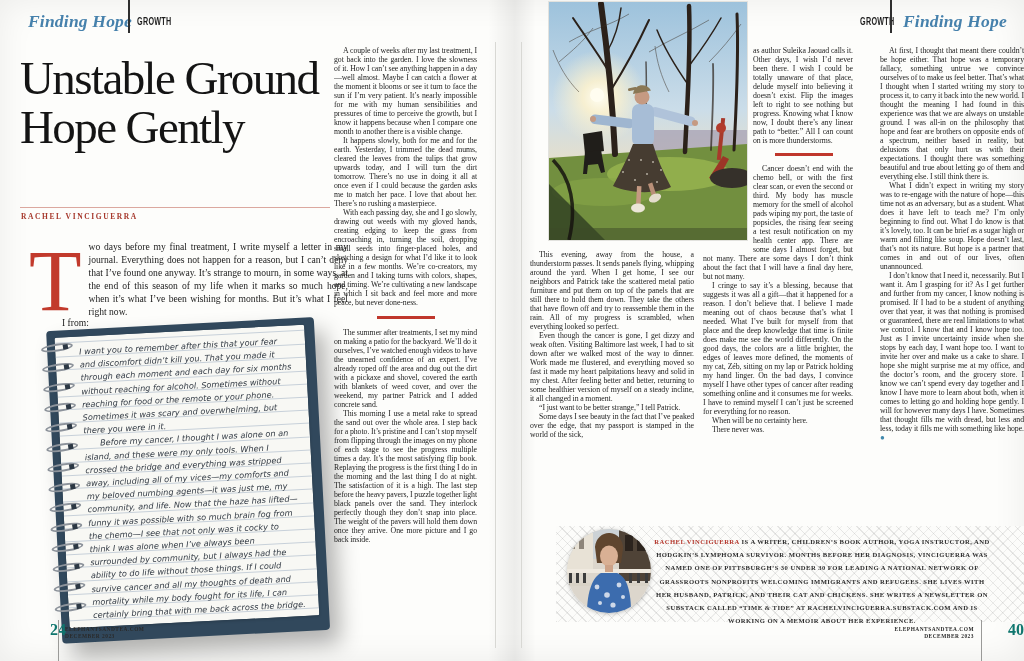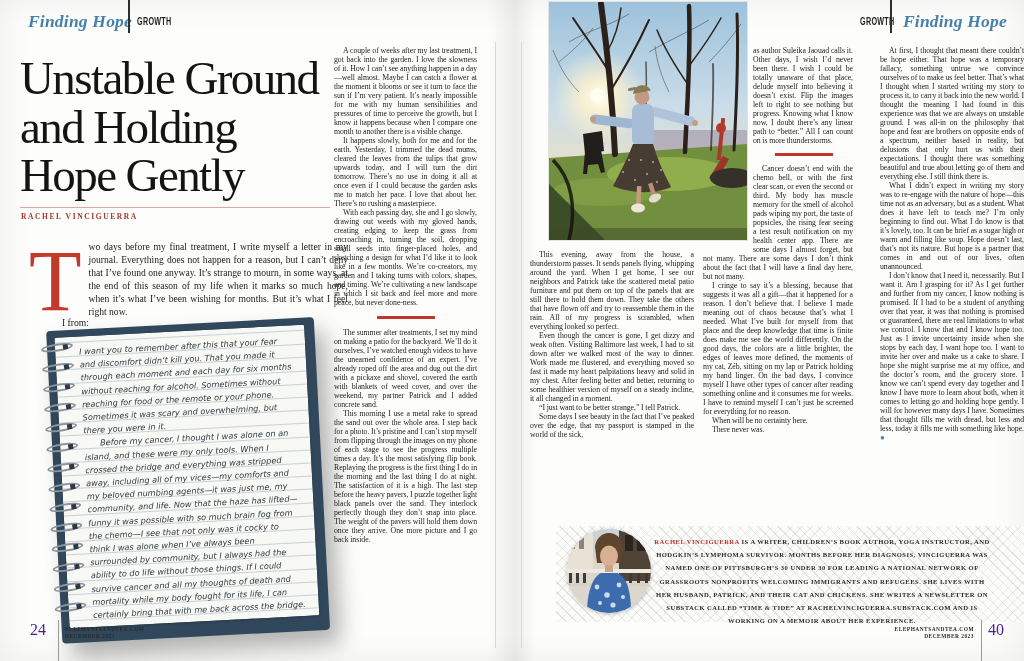--- a/index.html
+++ b/index.html
@@ -79,42 +79,41 @@
       repeating-linear-gradient(45deg, rgba(110,110,110,.16) 0 1px, transparent 1px 7px),
       repeating-linear-gradient(-45deg, rgba(110,110,110,.10) 0 1px, transparent 1px 7px); }
   .bio-photo { position:absolute; left:11px; top:3px; width:84px; height:84px; border-radius:50%;
     overflow:hidden; box-shadow:0 1px 4px rgba(0,0,0,.25); }
   .bio-text { position:absolute; left:98px; right:34px; top:9px; margin:0; text-align:center;
     font-family:"Liberation Serif", serif; font-weight:700; font-size:6.6px; line-height:13.2px;
     letter-spacing:.45px; color:#2e2e2e; }
   .bio-name { color:#b5392e; }
 
   
-  .folio { font-family:"Liberation Serif", serif; font-weight:400; font-size:16px; color:#4c1d95; }
+  .folio { font-family:"Liberation Serif", serif; font-weight:700; font-size:16px; color:#0f766e;margin-left:20px; }
   .foot-info { font-family:"Liberation Serif", serif; font-weight:700; font-size:5.4px; letter-spacing:.5px;
     line-height:7.4px; color:#2a2a2a; }
   .footL-folio { position:absolute; left:30px; top:621px; }
   .footL-rule { position:absolute; left:58px; top:620px; width:1px; height:41px; background:#9a9a98; }
   .footL-info { position:absolute; left:65px; top:626px; }
   .footR-info { position:absolute; right:50px; top:626px; text-align:right; }
   .footR-rule { position:absolute; left:981px; top:620px; width:1px; height:41px; background:#9a9a98; }
   .footR-folio { position:absolute; left:988px; top:621px; }
 </style>
 </head>
 <body>
 
 <div class="spread">
 
   <span class="hdr-section" style="left:28px; top:11px;">Finding Hope</span>
   <span class="hdr-rule" style="left:128px;"></span>
   <span class="hdr-cat" style="left:137px; top:16px;">GROWTH</span>
 
   <div class="title">
     <div>Unstable Ground</div>
-    <div>and Holding</div>
     <div>Hope Gently</div>
   </div>
   <div class="title-rule"></div>
   <div class="byline">RACHEL VINCIGUERRA</div>
 
   <div class="intro">
     <p>
       <span class="dropcap">T</span><span>wo days before my final treatment, I write myself a letter in my journal. Everything does not happen for a reason, but I can’t deny that I’ve found one anyway. It’s strange to mourn, in some ways, at the end of this season of my life when it marks so much hope, when it’s what I’ve been wishing for months. But it’s what I feel right now.</span>
     </p>
   </div>

